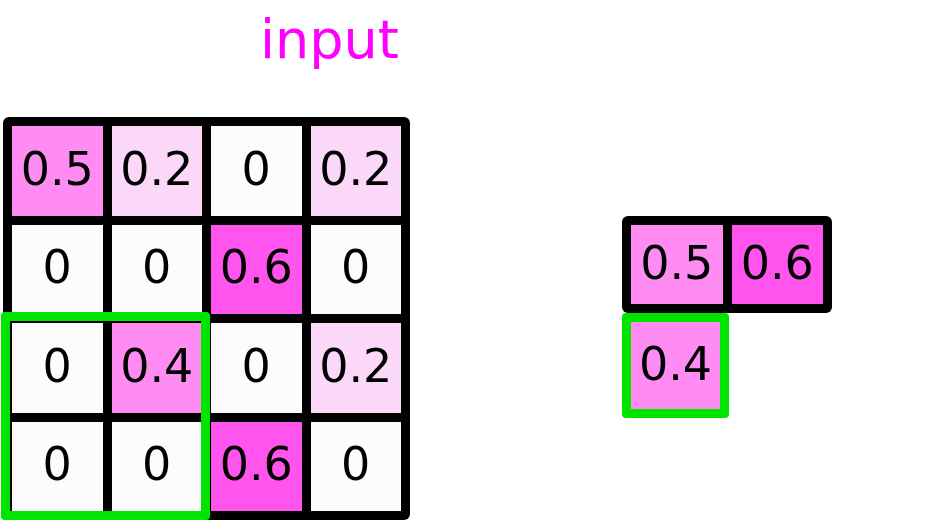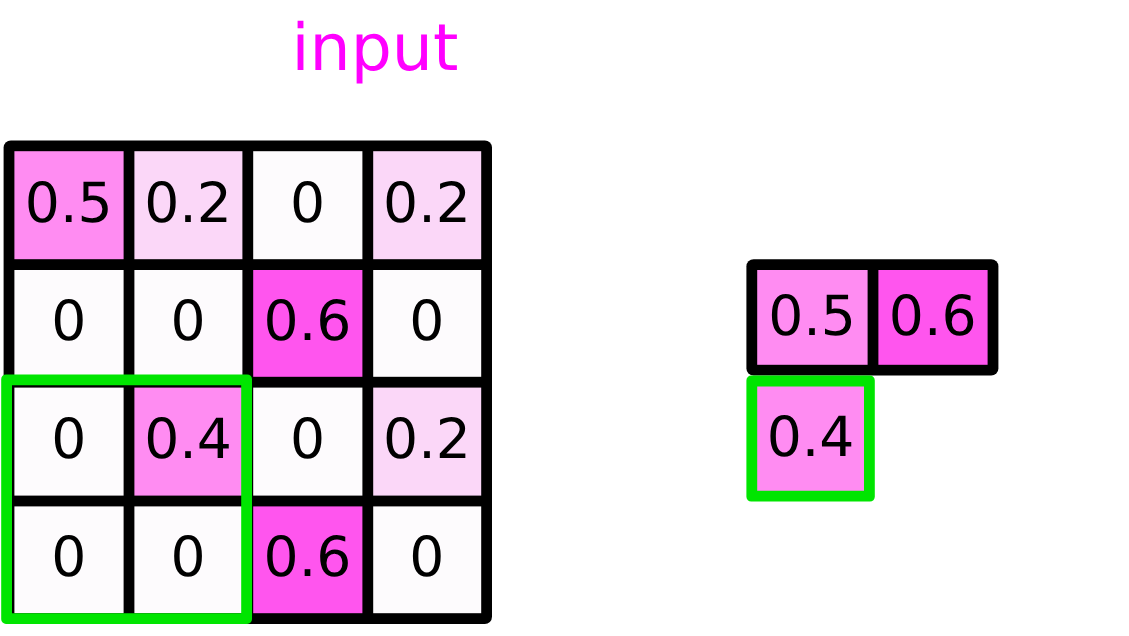--- a/index.html
+++ b/index.html
@@ -19,21 +19,21 @@
 
   
   .title {
     position: absolute;
     font-size: 54px;
     line-height: 1;
     white-space: nowrap;
     font-weight: 400;
     letter-spacing: 0px;
   }
-  #title-input  { left: 243px; top: 13px; }
+  #title-input  { left: 260px; top: 13px; }
   #title-output { left: 713px; top: 13px; }
 
   
   .grid {
     position: absolute;
     box-sizing: border-box;
     display: grid;
     background: #000000;
   }
   .grid.rounded { border-radius: 6px; }

